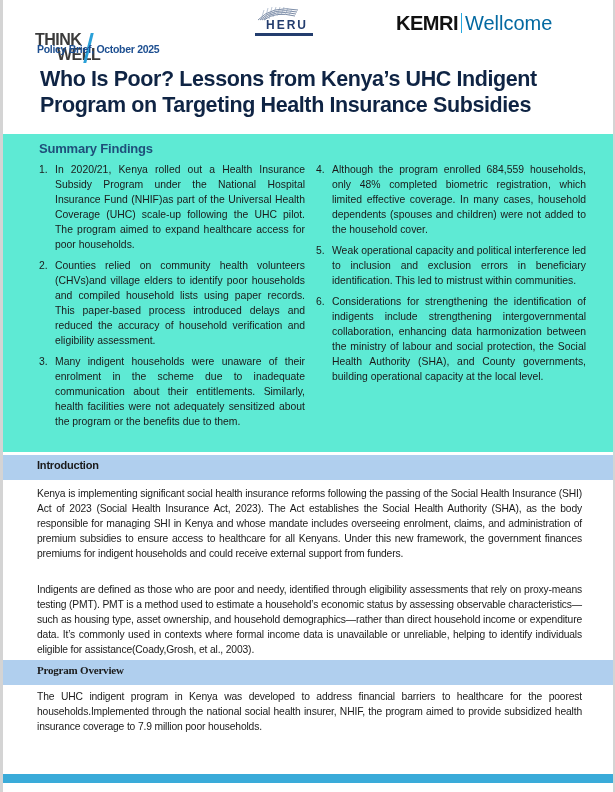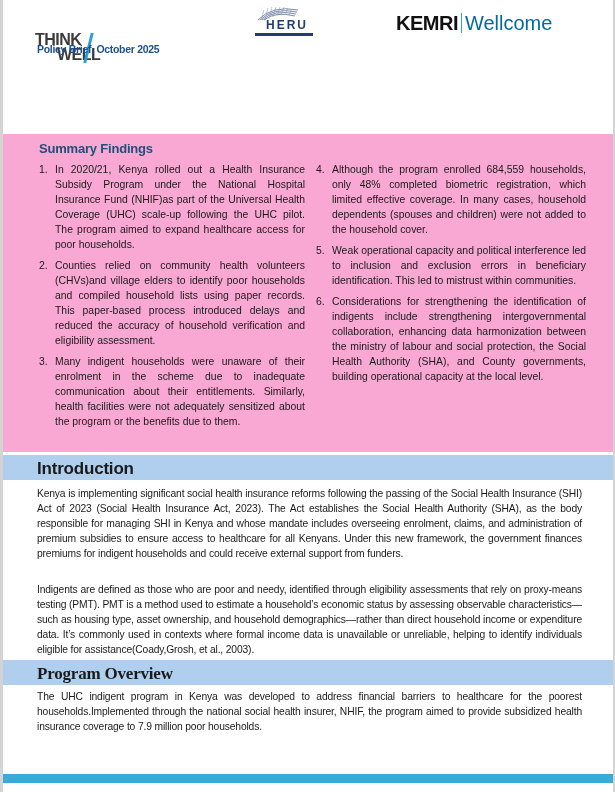--- a/index.html
+++ b/index.html
@@ -40,39 +40,39 @@
     position: absolute; left: 34px; top: 43px; font-size: 10.5px; font-weight: bold;
     color: #1d4f91; letter-spacing: -0.3px;
   }
   .title {
     position: absolute; left: 37px; top: 66px; width: 560px;
     font-size: 21.5px; line-height: 26px; font-weight: bold; color: #0f2444; letter-spacing: -0.4px;
   }
 
   
   .summary {
-    position: absolute; left: 0; top: 134px; width: 610px; height: 318px; background: #f9a8d4;
+    position: absolute; left: 0; top: 134px; width: 610px; height: 318px; background: #5eead4;
   }
   .summary-heading {
     position: absolute; left: 36px; top: 7px; font-size: 13px; font-weight: bold; color: #1f4f7a;
     letter-spacing: -0.2px;
   }
   .col { position: absolute; top: 28px; }
   .col-left { left: 36px; width: 266px; }
   .col-right { left: 313px; width: 270px; }
   .finding { display: flex; font-size: 10.4px; line-height: 15px; color: #1a1a1a; margin-bottom: 6px; }
   .finding .num { width: 16px; flex: none; }
   .finding .txt { flex: 1; text-align: justify; }
 
   
   .section-bar {
     position: absolute; left: 0; width: 610px; height: 25px; background: #b0cfee;
   }
   .section-bar .section-title {
-    position: absolute; left: 34px; top: 4px; font-size: 17px; font-weight: bold; color: #1a1a1a; letter-spacing: -0.2px;
+    position: absolute; left: 34px; top: 4px; font-size: 11px; font-weight: bold; color: #1a1a1a; letter-spacing: -0.2px;
   }
   .para {
     position: absolute; left: 34px; width: 545px; font-size: 10.3px; line-height: 15px;
     color: #1a1a1a; text-align: justify; letter-spacing: -0.15px;
   }
   .footer-band {
     position: absolute; left: 0; top: 774px; width: 610px; height: 9px; background: #3aabd9;
   }
   .right-edge { position: absolute; right: 0; top: 0; width: 2px; height: 792px; background: #d4d4d4; }
 </style>
@@ -109,20 +109,21 @@
       <span class="heru-text">HERU</span>
       <span class="heru-bar"></span>
     </div>
 
     <div class="logo-kemri">
       <span class="kemri">KEMRI</span><span class="kemri-sep"></span><span class="wellcome">Wellcome</span>
     </div>
   </div>
 
   <div class="policy-brief">Policy Brief, October 2025</div>
+  <h1 class="title">Who Is Poor? Lessons from Kenya’s UHC Indigent Program on Targeting Health Insurance Subsidies</h1>
 
   <section class="summary">
     <h2 class="summary-heading">Summary Findings</h2>
     <div class="col col-left">
       <div class="finding">
         <span class="num">1.</span>
         <span class="txt">In 2020/21, Kenya rolled out a Health Insurance Subsidy Program under the National Hospital Insurance Fund (NHIF)as part of the Universal Health Coverage (UHC) scale-up following the UHC pilot. The program aimed to expand healthcare access for poor households.</span>
       </div>
       <div class="finding">
         <span class="num">2.</span>

